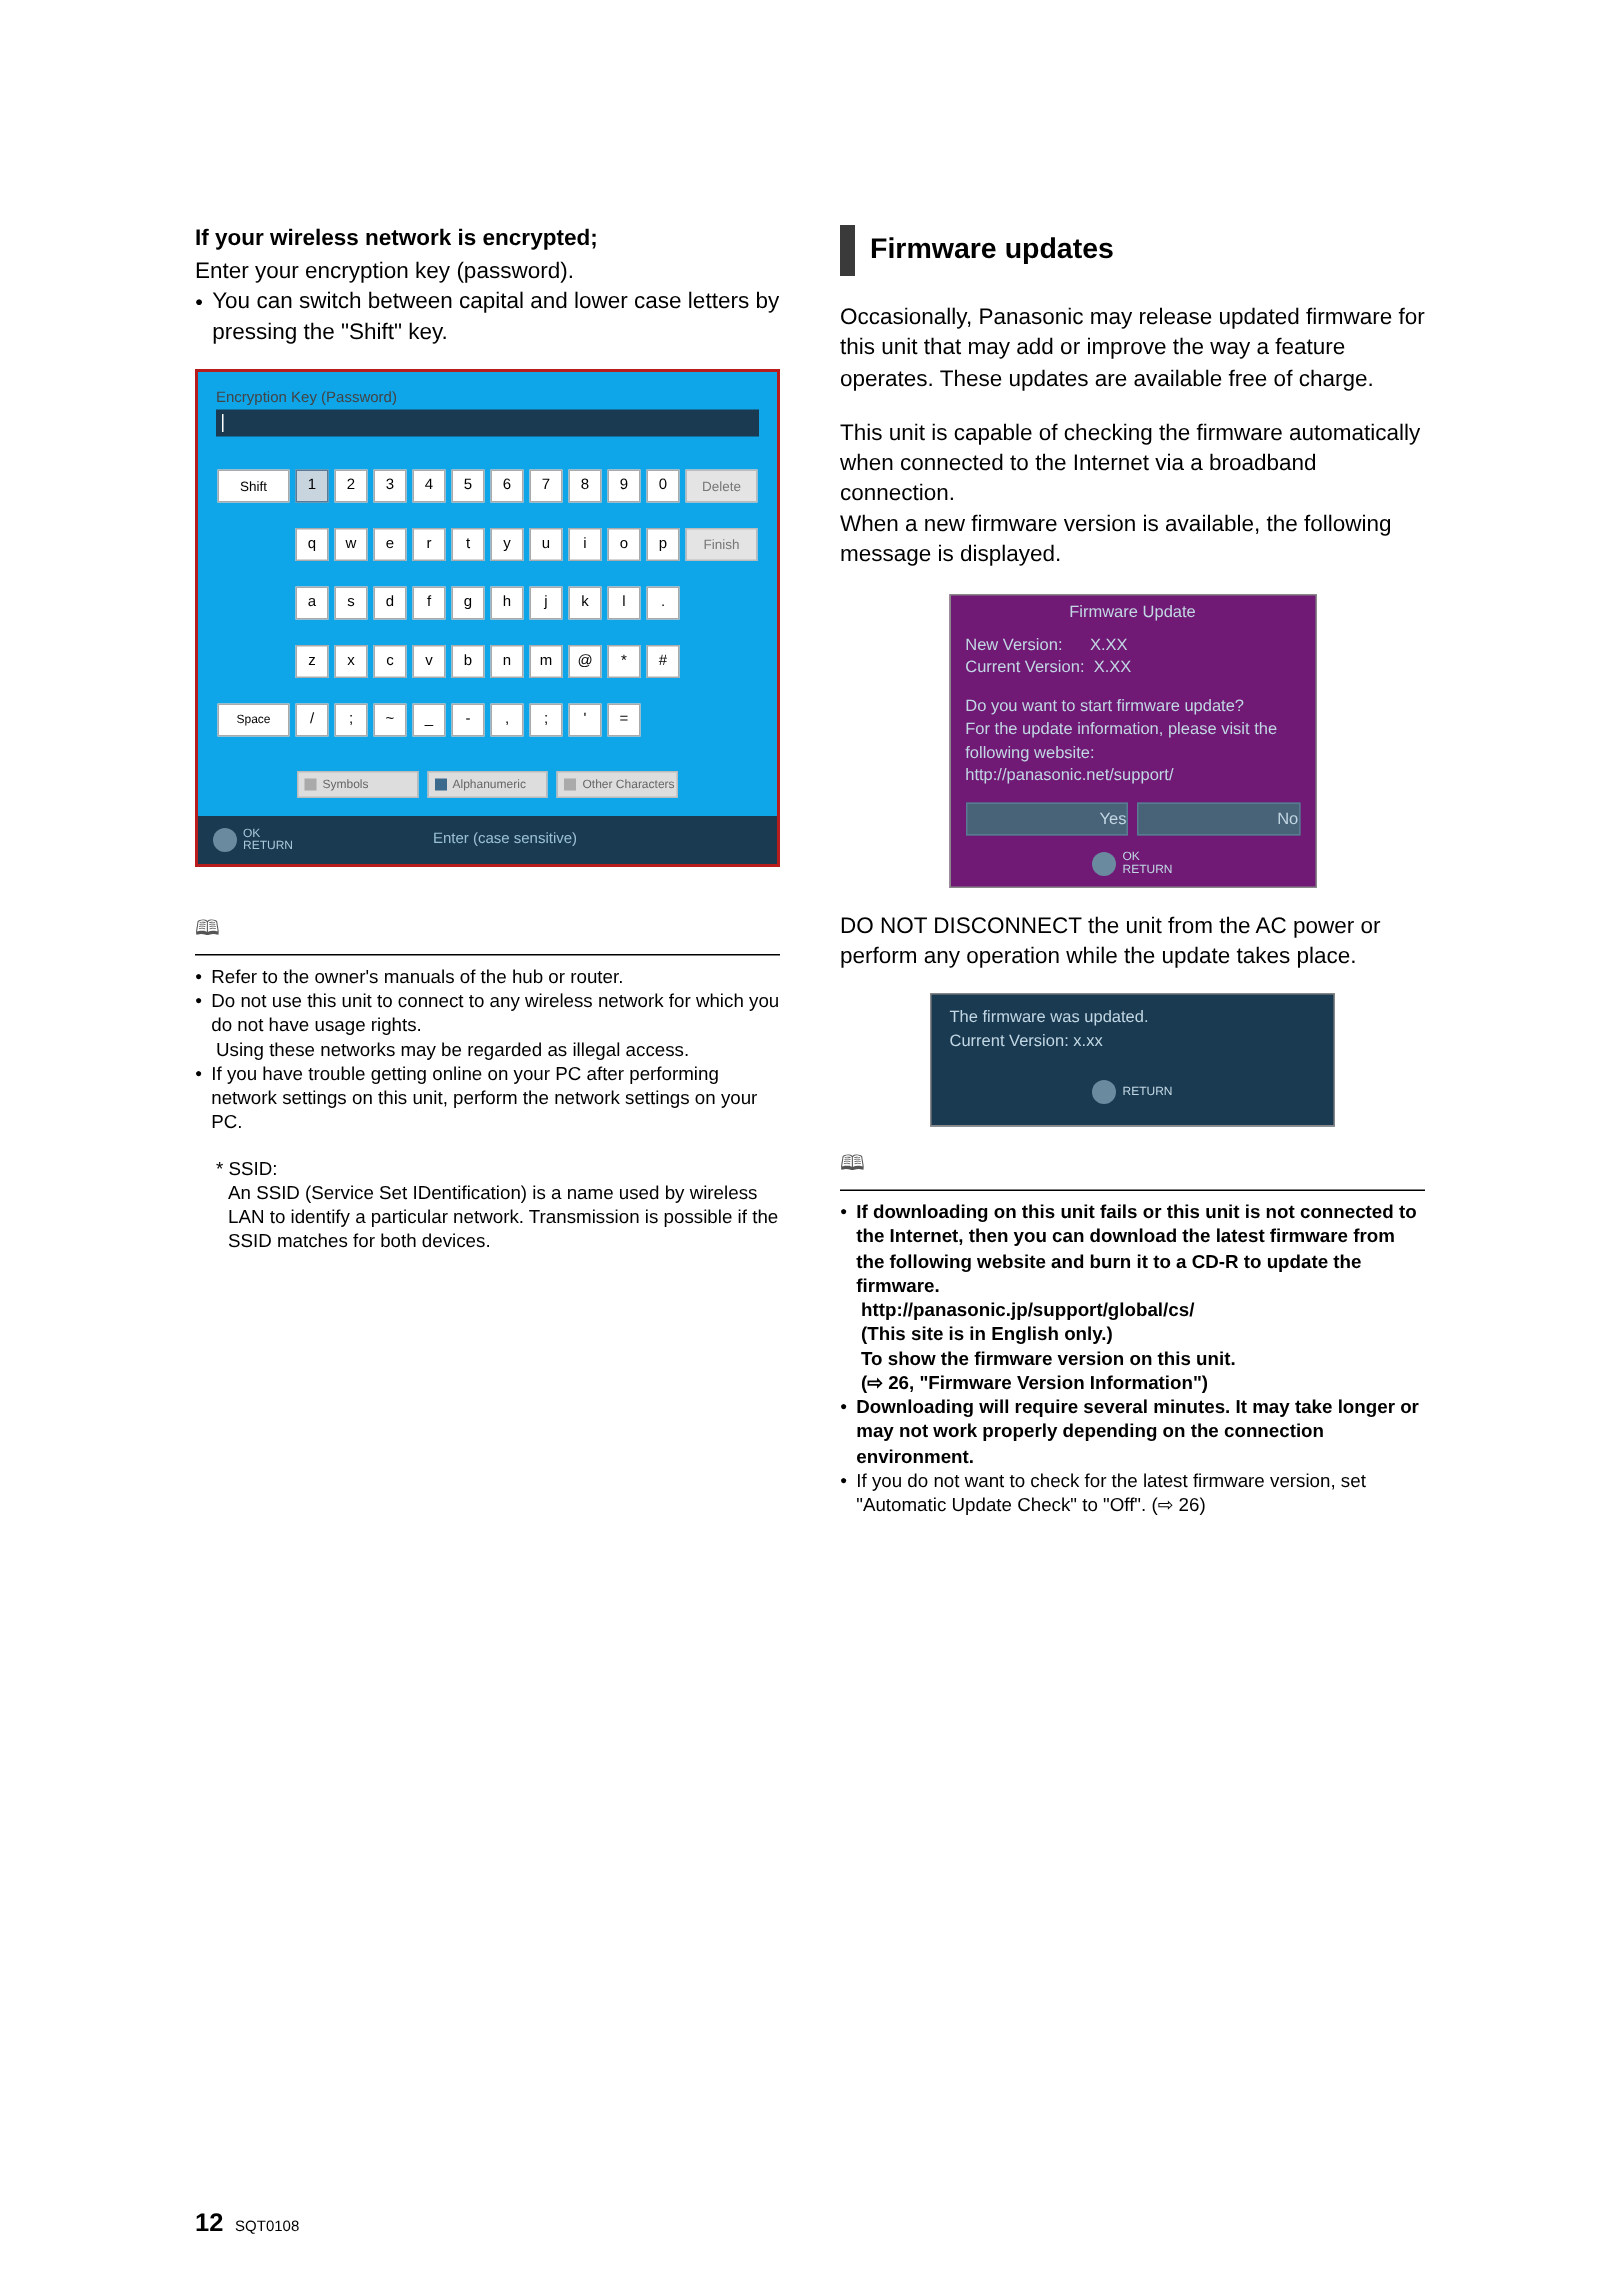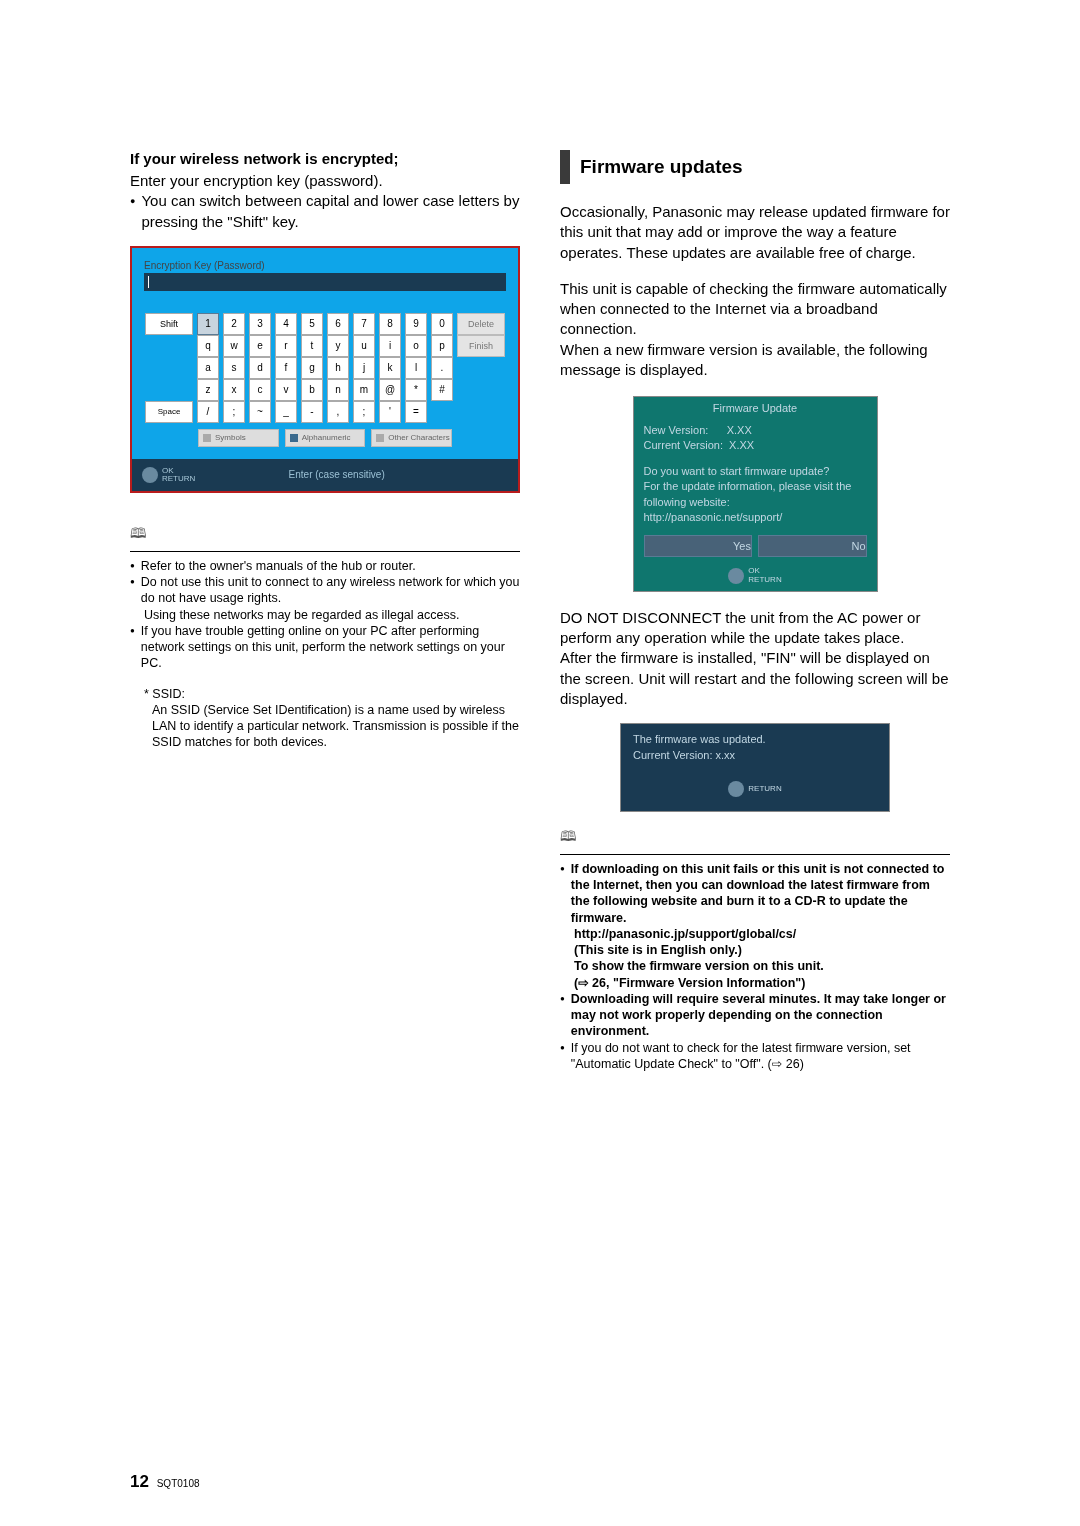--- a/index.html
+++ b/index.html
@@ -84,21 +84,21 @@
   }
   .kb-cursor {
     width: 1px;
     height: 12px;
     background: #fff;
   }
   .kb-rows {
     margin-top: 22px;
     display: flex;
     flex-direction: column;
-    gap: 0;
+    gap: 17px;
   }
   .kb-row {
     display: flex;
     gap: 4px;
     justify-content: center;
   }
   .kb-key {
     width: 22px;
     height: 22px;
     background: #fff;
@@ -170,21 +170,21 @@
   .firmware-heading-box span {
     font-size: 19px;
     font-weight: bold;
     font-family: Arial, sans-serif;
   }
 
   .dialog-box {
     width: 245px;
     margin: 16px auto;
     border: 1px solid #888;
-    background: #0f766e;
+    background: #701a75;
     color: #c2d7e3;
     font-size: 11px;
   }
   .dialog-header {
     text-align: center;
     padding: 5px 0;
     font-size: 11px;
   }
   .dialog-body {
     padding: 4px 10px 10px 10px;
@@ -401,21 +401,20 @@
       <div class="dialog-footer">
         <div class="circle"></div>
         <div class="labels">
           <span>OK</span>
           <span>RETURN</span>
         </div>
       </div>
     </div>
 
     <div class="body-text">DO NOT DISCONNECT the unit from the AC power or perform any operation while the update takes place.</div>
-    <div class="body-text">After the firmware is installed, "FIN" will be displayed on the screen. Unit will restart and the following screen will be displayed.</div>
 
     <div class="dialog-box2">
       <div class="dialog-line">The firmware was updated.</div>
       <div class="dialog-line"><span>Current Version:</span> <span>x.xx</span></div>
       <div class="dialog-footer" style="justify-content:center; padding-top:18px;">
         <div class="circle"></div>
         <div class="labels" style="justify-content:center;">
           <span>RETURN</span>
         </div>
       </div>

